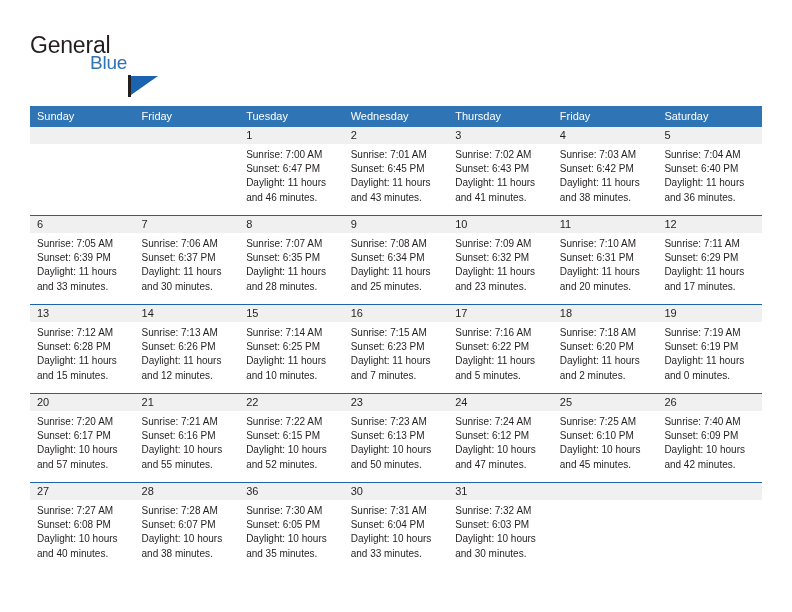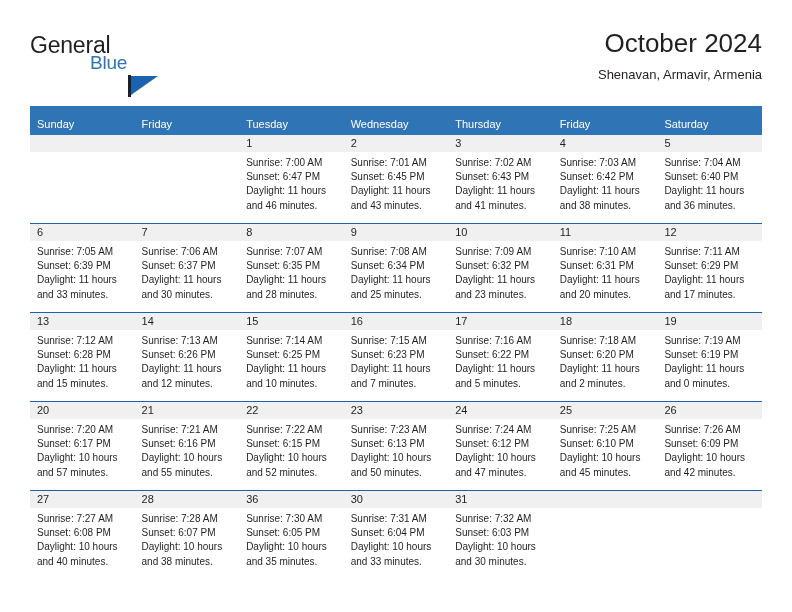--- a/index.html
+++ b/index.html
@@ -104,21 +104,21 @@
     border-collapse: collapse;
     table-layout: fixed;
     width: 732px;
   }
   table.cal th {
     background: #2f74b5;
     color: #ffffff;
     font-size: 11px;
     font-weight: normal;
     text-align: left;
-    padding: 12px 0 5px 7px;
+    padding: 4px 0 5px 7px;
     height: 12px;
     border: none;
   }
   table.cal td {
     vertical-align: top;
     padding: 0;
     border: none;
     border-top: 1px solid #1b63ae;
     height: 88px;
     width: 104.57px;
@@ -163,24 +163,20 @@
 
   <div class="top">
 
     <div class="logo">
       <span class="logo-general">General</span>
       <span class="logo-bar"></span>
       <span class="logo-flag"></span>
       <span class="logo-blue">Blue</span>
     </div>
 
-    <div class="title-block">
-      <div class="cal-title">October 2024</div>
-      <div class="cal-subtitle">Shenavan, Armavir, Armenia</div>
-    </div>
 
   </div>
 
   <div class="calendar">
     <table class="cal">
       <thead>
         <tr>
           <th>Sunday</th>
           <th>Friday</th>
           <th>Tuesday</th>
@@ -455,21 +451,21 @@
                   <div>Sunrise: 7:25 AM</div>
                   <div>Sunset: 6:10 PM</div>
                   <div class="wrap">Daylight: 10 hours and 45 minutes.</div>
                 </div>
               </div>
             </td>
             <td>
               <div class="cell">
                 <div class="daynum">26</div>
                 <div class="details">
-                  <div>Sunrise: 7:26 AM</div>
+                  <div>Sunrise: 7:40 AM</div>
                   <div>Sunset: 6:09 PM</div>
                   <div class="wrap">Daylight: 10 hours and 42 minutes.</div>
                 </div>
               </div>
             </td>
           </tr>
           <tr class="week-row">
             <td>
               <div class="cell">
                 <div class="daynum">27</div>

